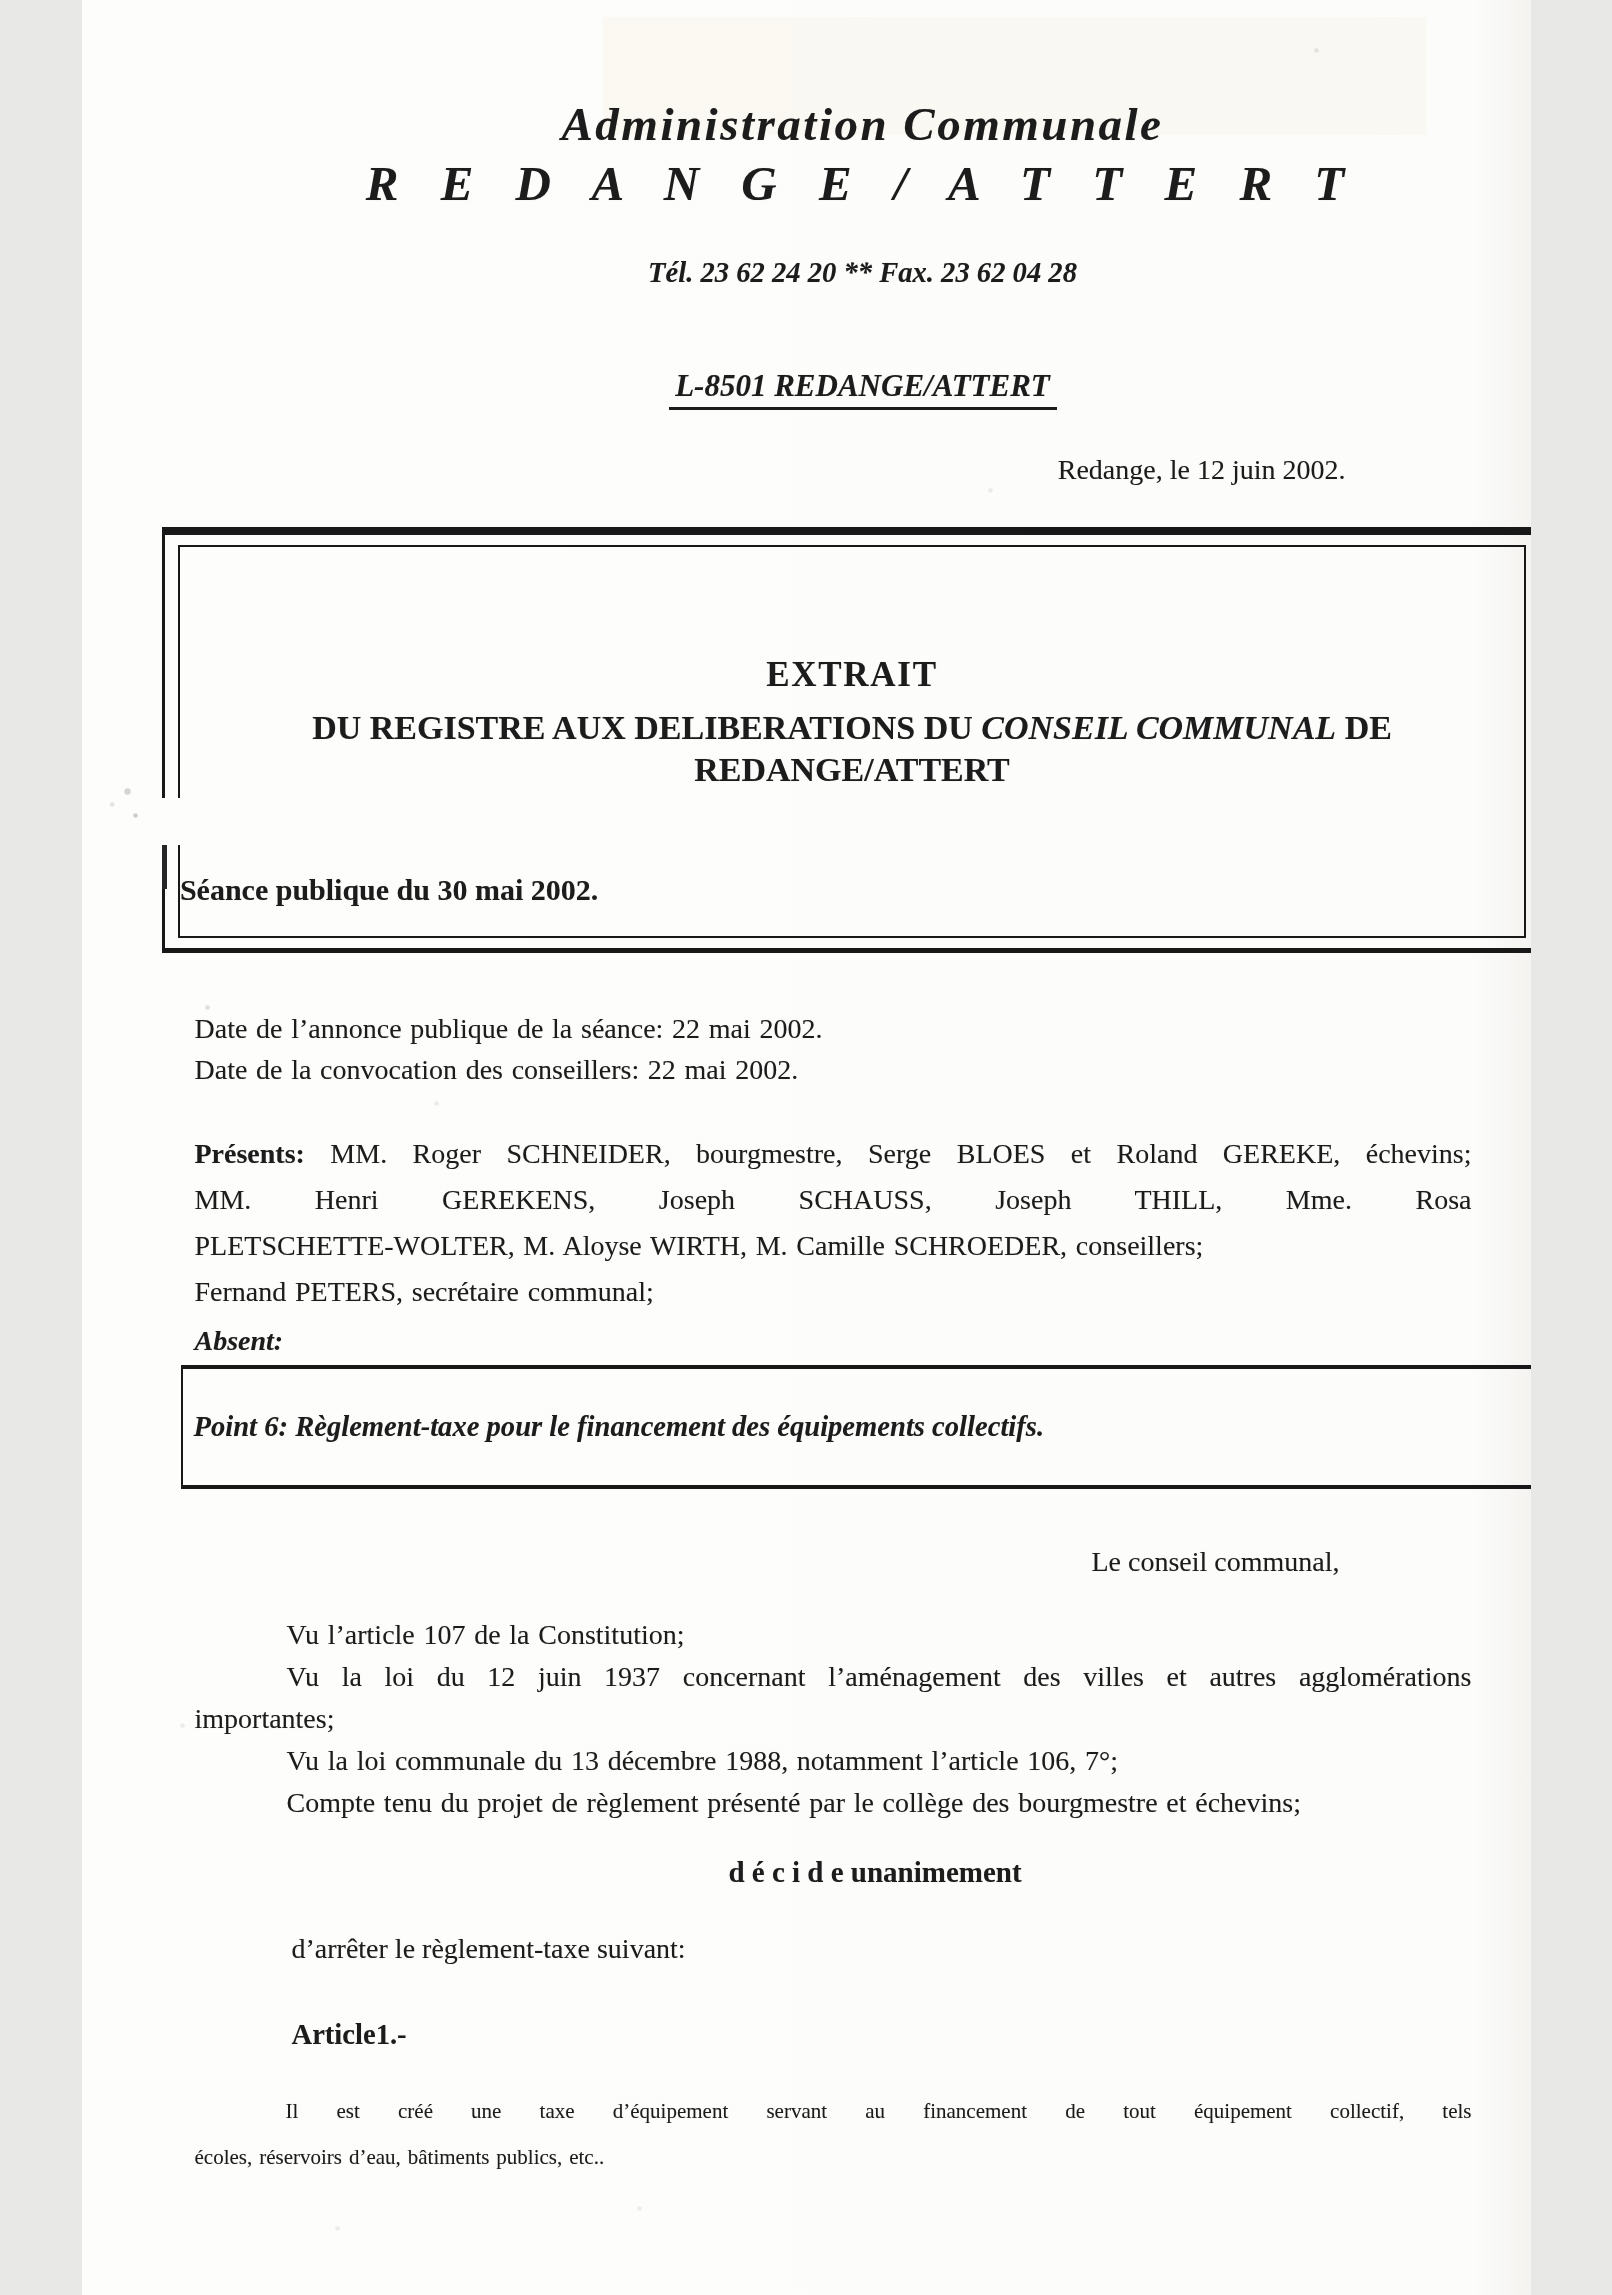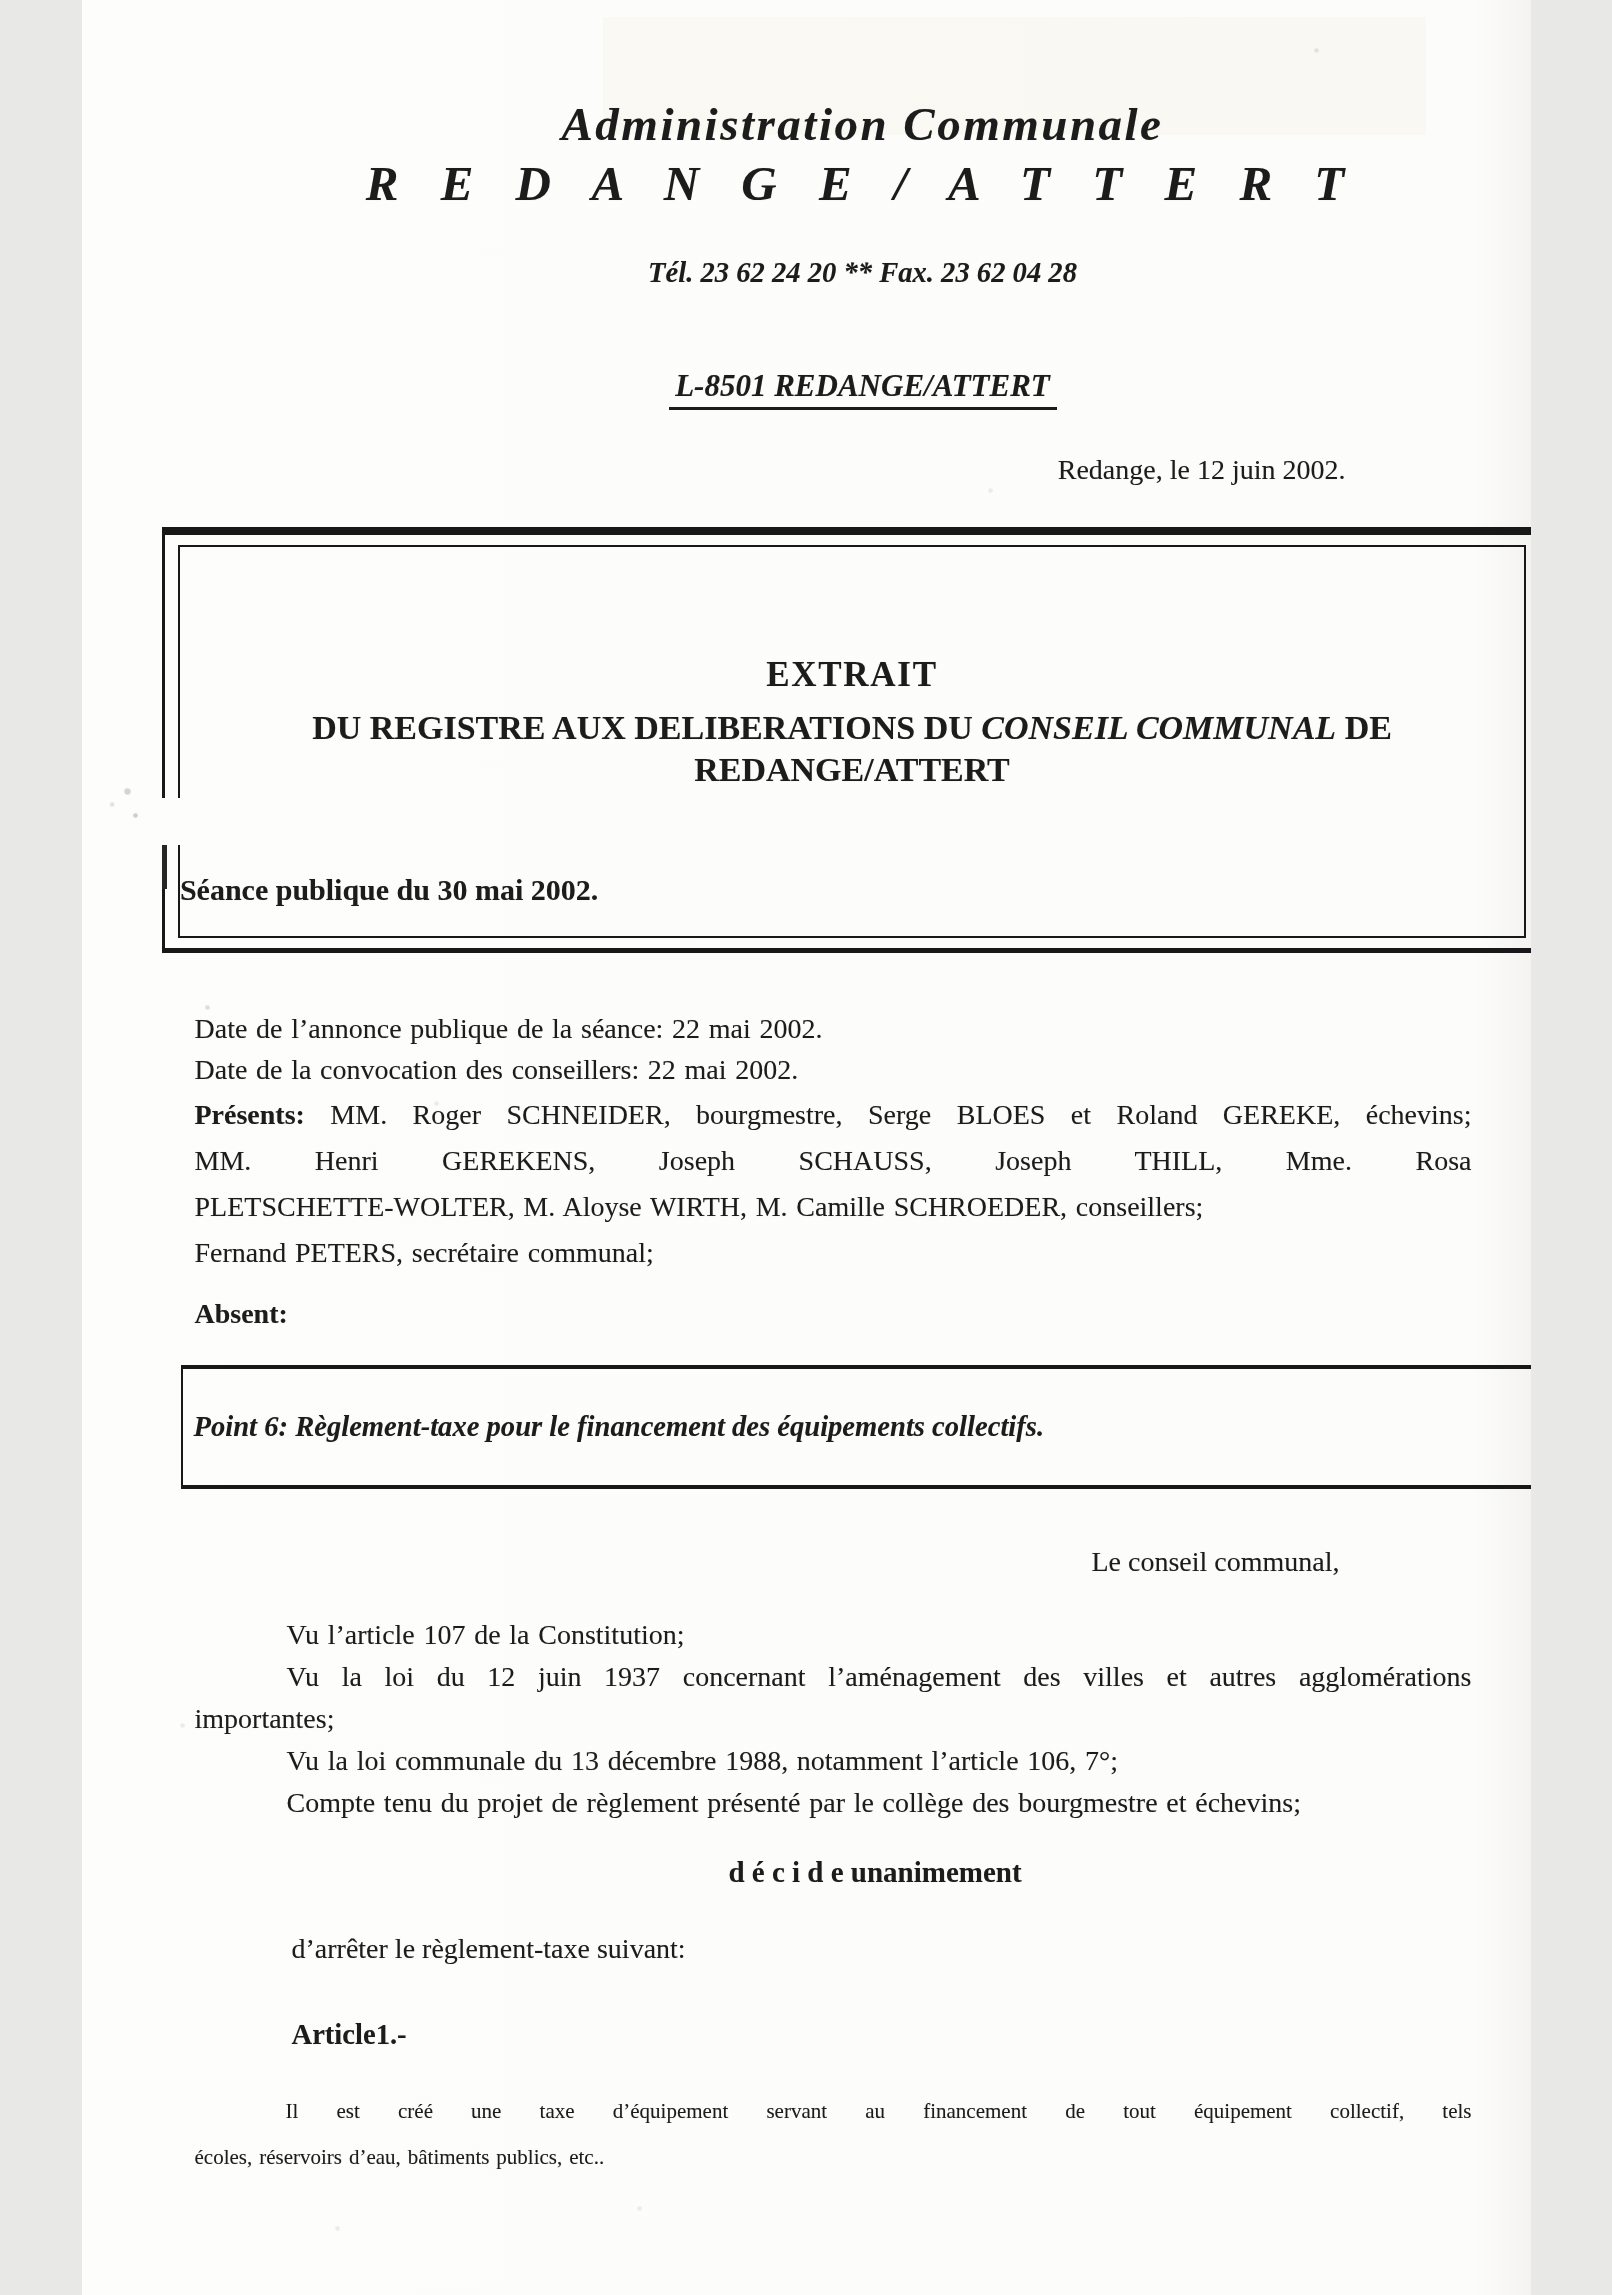--- a/index.html
+++ b/index.html
@@ -36,24 +36,24 @@
     position:absolute;left:13.4px;right:13.4px;top:10px;bottom:10px;
     border:2.5px solid #181818;
   }
   .extrait-title{top:108px;left:0;width:100%;text-align:center;font-size:35px;font-weight:bold;letter-spacing:1.7px;}
   .extrait-sub{top:160px;left:0;width:100%;text-align:center;font-size:34px;font-weight:bold;line-height:42px;}
   .extrait-sub .it{font-style:italic;}
   .extrait-seance{top:326px;left:0;width:100%;text-align:left;font-size:30px;font-weight:bold;}
 
   
   .meta{left:113px;top:1008px;width:1277px;font-size:28px;line-height:41px;word-spacing:1.7px;}
-  .presents{left:113px;top:1092px;width:1277px;font-size:28px;line-height:46px;word-spacing:1.7px;}
+  .presents{left:113px;top:1131px;width:1277px;font-size:28px;line-height:46px;word-spacing:1.7px;}
   .jline{text-align:justify;text-align-last:justify;}
   .b{font-weight:bold;}
-  .gap-top{margin-top:15px;}
+  .gap-top{margin-top:3px;font-style:italic;}
 
   .point6-box{
     left:99px;top:1365px;width:1360px;height:124px;
     border:solid #181818;border-width:4.2px 3.4px 4.2px 2.5px;
     box-sizing:border-box;
     display:flex;align-items:center;
   }
   .point6-text{padding-left:11px;font-size:28.6px;font-weight:bold;font-style:italic;}
 
   .council{top:1546px;right:191px;font-size:28px;}

